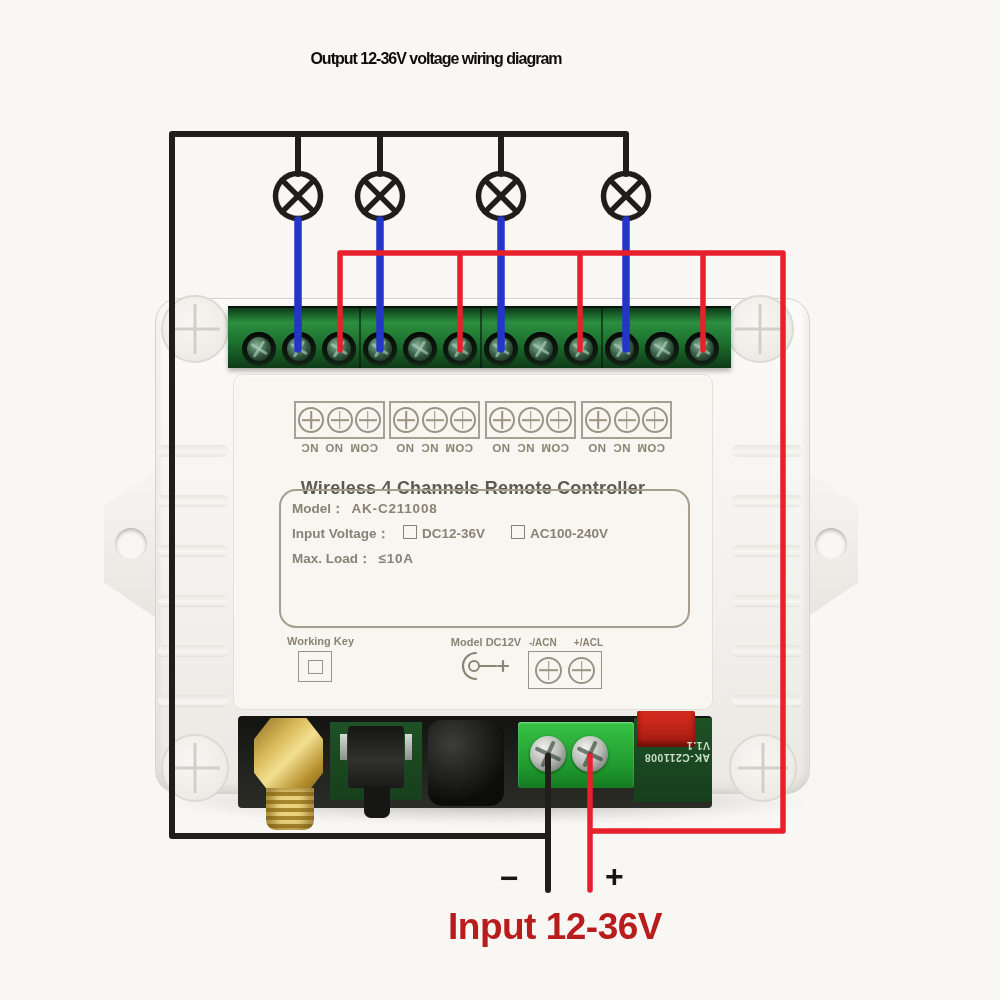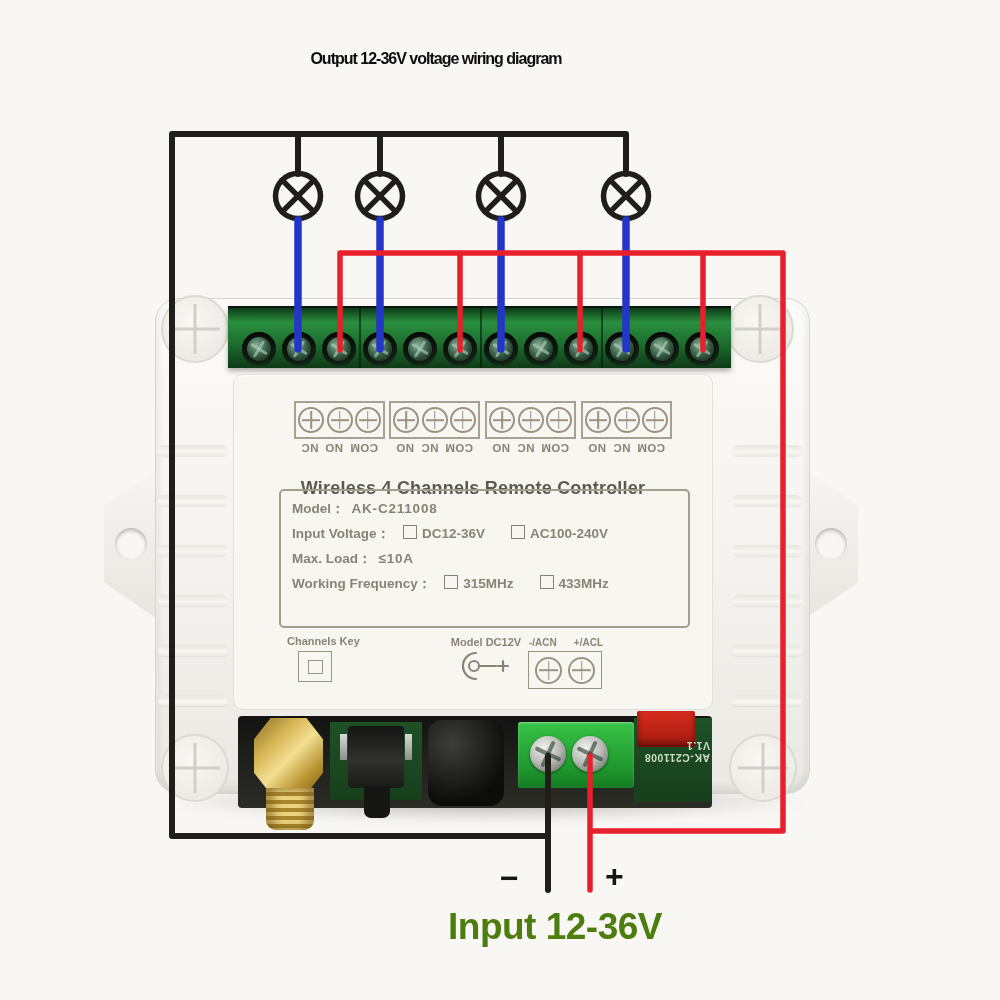--- a/index.html
+++ b/index.html
@@ -61,21 +61,21 @@
   .pscrew::before{content:"";position:absolute;left:50%;top:2px;bottom:2px;width:1.6px;
       background:#9b9384;transform:translateX(-50%);}
   .pscrew::after{content:"";position:absolute;top:50%;left:2px;right:2px;height:1.6px;
       background:#9b9384;transform:translateY(-50%);}
   .pgroup{position:absolute;top:67px;width:91px;display:flex;justify-content:space-evenly;}
   .pgroup span{display:inline-block;transform:rotate(180deg);font-size:11.5px;font-weight:bold;
       color:#8b8374;letter-spacing:.4px;}
   .ctl-title{position:absolute;top:103px;left:0;width:100%;text-align:center;font-size:18px;
       font-weight:bold;color:#5d594f;letter-spacing:.2px;}
   .spec-box{position:absolute;left:45px;top:114px;width:411px;height:139px;border:2px solid #a59d8e;
-      border-radius:5px;box-sizing:border-box;padding:5px 0 0 11px;font-size:13.5px;font-weight:bold;
+      border-radius:17px;box-sizing:border-box;padding:5px 0 0 11px;font-size:13.5px;font-weight:bold;
       color:#8a8274;}
   .spec-row{height:25px;line-height:25px;white-space:nowrap;}
   .spec-val{margin-left:7px;letter-spacing:.8px;}
   .cbox{display:inline-block;width:12px;height:12px;border:1.7px solid #8a8274;
       margin:0 5px -1px 13px;}
   .cbox.second{margin-left:26px;}
   .small-label{position:absolute;font-size:11px;font-weight:bold;color:#8b8374;white-space:nowrap;}
   .lk-btn{position:absolute;left:64px;top:276px;width:34px;height:31px;border:1.8px solid #9b9384;
       display:flex;align-items:center;justify-content:center;box-sizing:border-box;}
   .lk-btn-inner{width:15px;height:14px;border:1.8px solid #9b9384;box-sizing:border-box;}
@@ -130,21 +130,21 @@
       text-align:left;}
   .pcb-text div{white-space:nowrap;}
 
   
   .wires{position:absolute;left:0;top:0;width:1000px;height:1000px;pointer-events:none;}
 
   
   .minus-label{position:absolute;left:500px;top:860px;font-size:32px;font-weight:bold;color:#171615;}
   .plus-label{position:absolute;left:605px;top:858px;font-size:32px;font-weight:bold;color:#171615;}
   .input-label{position:absolute;left:380px;top:906px;width:350px;text-align:center;
-      font-size:37px;font-weight:bold;color:#4d7c0f;letter-spacing:-.5px;white-space:nowrap;}
+      font-size:37px;font-weight:bold;color:#b91c1c;letter-spacing:-.5px;white-space:nowrap;}
 </style>
 </head>
 <body>
 
 <div class="stage">
 
   <div class="main-title">Output 12-36V voltage wiring diagram</div>
 
   <div class="device">
     <div class="device-shadow"></div>
@@ -270,26 +270,23 @@
       <div class="spec-box">
         <div class="spec-row">
           <span class="spec-name">Model：</span><span class="spec-val">AK-C211008</span>
         </div>
         <div class="spec-row">
           <span class="spec-name">Input Voltage：</span><span class="cbox"></span><span>DC12-36V</span><span class="cbox second"></span><span>AC100-240V</span>
         </div>
         <div class="spec-row">
           <span class="spec-name">Max. Load：</span><span class="spec-val">≤10A</span>
         </div>
-        <div class="spec-row">
-          <span class="spec-name">Working Frequency：</span><span class="cbox"></span><span>315MHz</span><span class="cbox second"></span><span>433MHz</span>
-        </div>
-      </div>
-
-      <div class="small-label" style="left:53px;top:260px;">Channels Key</div>
+      </div>
+
+      <div class="small-label" style="left:53px;top:260px;">Working Key</div>
       <div class="lk-btn">
         <div class="lk-btn-inner"></div>
       </div>
 
       <div class="small-label" style="left:212px;top:261px;width:80px;text-align:center;">Model DC12V</div>
       <svg class="dc-symbol" width="64" height="34" viewBox="0 0 64 34">
         <path d="M22 4 A 13 13 0 1 0 22 30" fill="none" stroke="#8b8374" stroke-width="2.2" stroke-linecap="round"></path>
         <circle cx="20" cy="17" r="5" fill="none" stroke="#8b8374" stroke-width="2"></circle>
         <line x1="26" y1="17" x2="42" y2="17" stroke="#8b8374" stroke-width="2.2" stroke-linecap="round"></line>
         <line x1="44" y1="17" x2="54" y2="17" stroke="#8b8374" stroke-width="2.2" stroke-linecap="round"></line>

